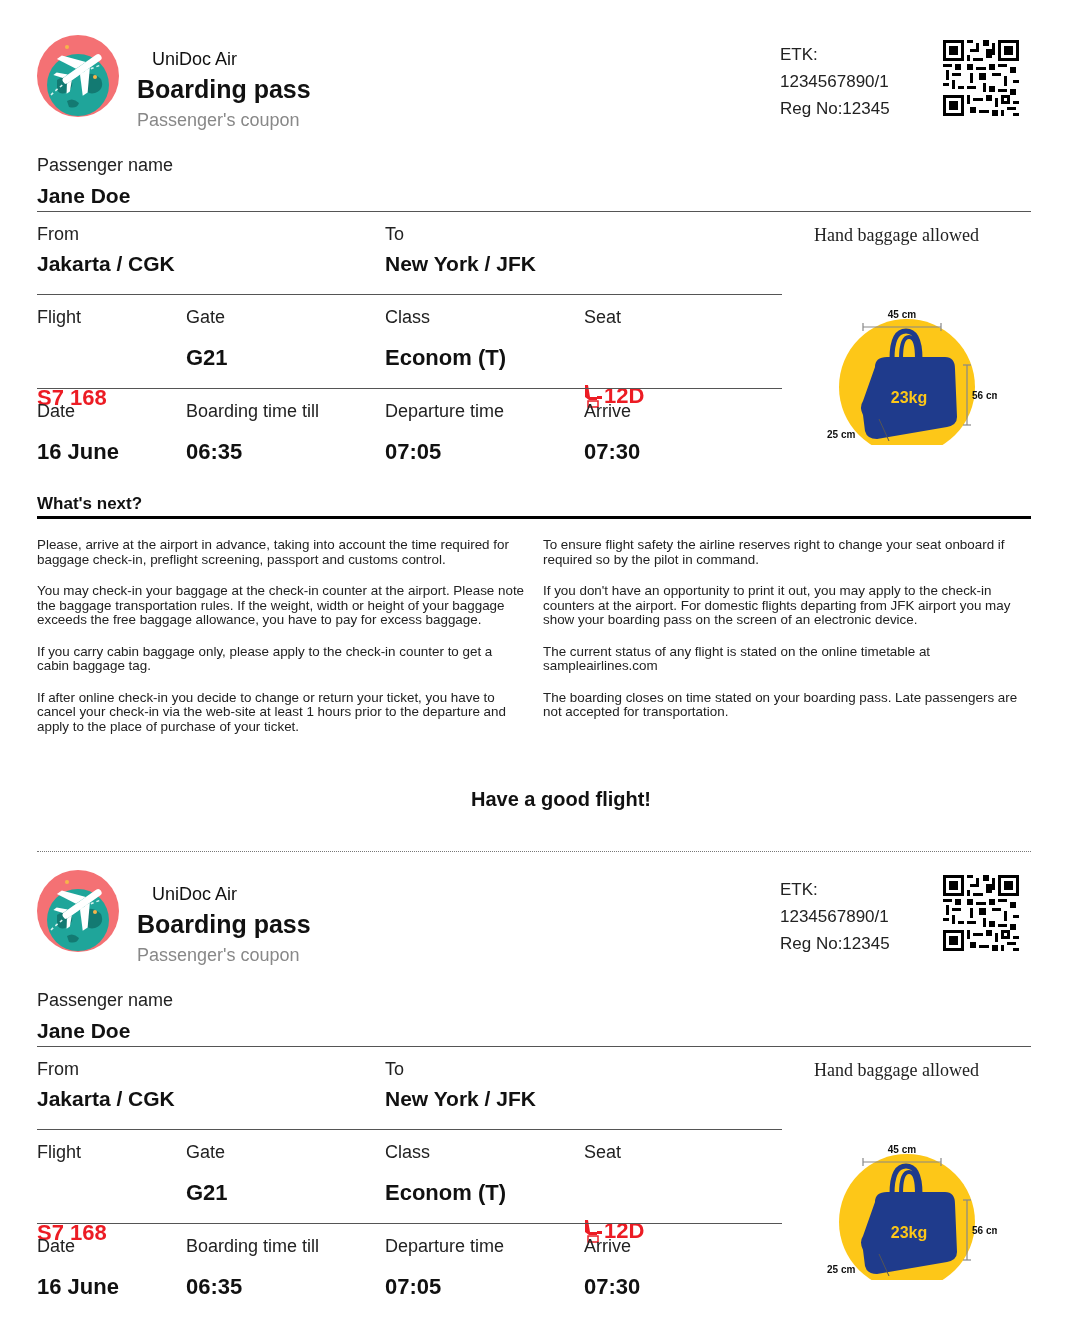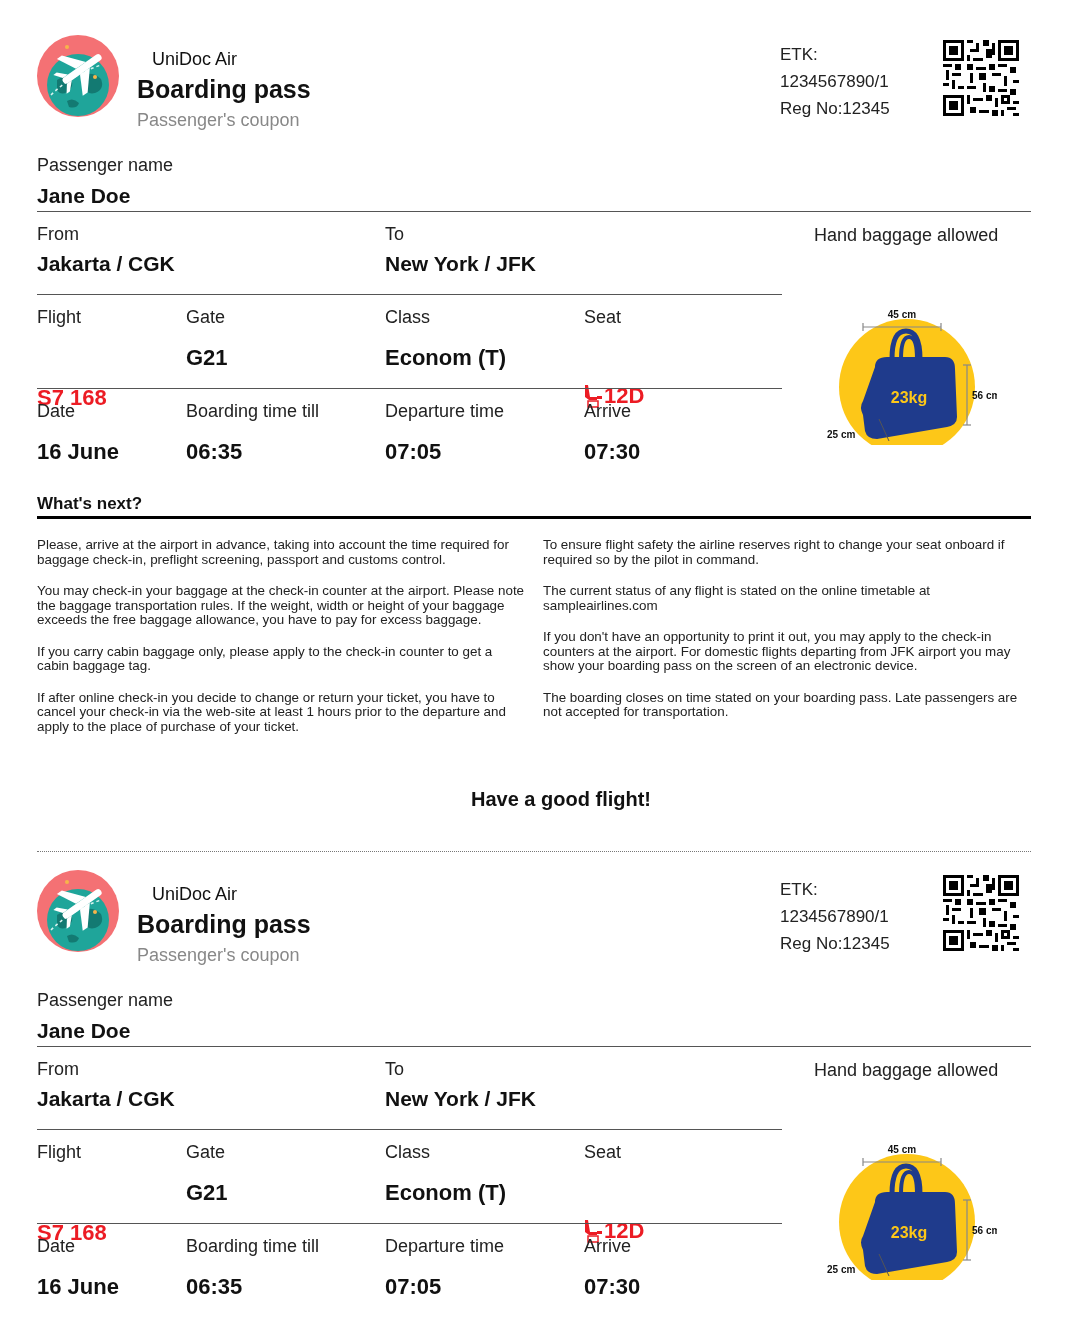--- a/index.html
+++ b/index.html
@@ -9,21 +9,21 @@
   .logo { position: absolute; left: 0; top: 0; width: 82px; height: 82px; }
   .airline { position: absolute; left: 115px; top: 14px; font-size: 18px; font-weight: normal; }
   .title { position: absolute; left: 100px; top: 40px; font-size: 25px; font-weight: bold; }
   .subtitle { position: absolute; left: 100px; top: 75px; font-size: 18px; color: #888; }
   .etk { position: absolute; left: 743px; top: 6px; font-size: 17px; line-height: 27px; color: #222; }
   .qr { position: absolute; left: 906px; top: 5px; width: 76px; height: 76px; }
   .label { position: absolute; font-size: 18px; color: #222; }
   .value { position: absolute; font-size: 22px; font-weight: bold; color: #111; }
   .red { color: #ec1c24; margin-top: 40px; }
   .hline { position: absolute; height: 1px; background: #555; }
-  .baggage-label { position: absolute; left: 777px; top: 190px; font-size: 18px; color: #222; }
+  .baggage-label { position: absolute; left: 777px; top: 190px; font-size: 18px; color: #222; font-family: Liberation Serif, serif; }
   .bag { position: absolute; left: 790px; top: 240px; width: 170px; height: 170px; }
   .whats-next { position: absolute; left: 37px; top: 494px; font-size: 17px; font-weight: bold; }
   .thick-line { position: absolute; left: 37px; top: 516px; width: 994px; height: 3px; background: #000; }
   .col { position: absolute; top: 538px; width: 490px; font-size: 13.4px; line-height: 14.5px; color: #222; }
   .col p { margin-bottom: 17px; }
   .good-flight { position: absolute; left: 0; width: 1074px; top: 788px; text-align: center; font-size: 20px; font-weight: bold; margin-left: 24px; }
   .dotted { position: absolute; left: 37px; top: 851px; width: 994px; border-top: 1px dotted #777; }
   .seat-wrap { display: inline-flex; align-items: center; }
 </style>
 </head>
@@ -170,22 +170,22 @@
 <div class="whats-next">What's next?</div>
 <div class="thick-line"></div>
 <div class="col" style="left:37px">
   <p>Please, arrive at the airport in advance, taking into account the time required for baggage check-in, preflight screening, passport and customs control.</p>
   <p>You may check-in your baggage at the check-in counter at the airport. Please note the baggage transportation rules. If the weight, width or height of your baggage exceeds the free baggage allowance, you have to pay for excess baggage.</p>
   <p>If you carry cabin baggage only, please apply to the check-in counter to get a cabin baggage tag.</p>
   <p>If after online check-in you decide to change or return your ticket, you have to cancel your check-in via the web-site at least 1 hours prior to the departure and apply to the place of purchase of your ticket.</p>
 </div>
 <div class="col" style="left:543px">
   <p>To ensure flight safety the airline reserves right to change your seat onboard if required so by the pilot in command.</p>
+  <p>If you don't have an opportunity to print it out, you may apply to the check-in counters at the airport. For domestic flights departing from JFK airport you may show your boarding pass on the screen of an electronic device.</p>
   <p>The current status of any flight is stated on the online timetable at sampleairlines.com</p>
-  <p>If you don't have an opportunity to print it out, you may apply to the check-in counters at the airport. For domestic flights departing from JFK airport you may show your boarding pass on the screen of an electronic device.</p>
   <p>The boarding closes on time stated on your boarding pass. Late passengers are not accepted for transportation.</p>
 </div>
 <div class="good-flight">Have a good flight!</div>
 <div class="dotted"></div>
 
 <div class="coupon" id="coupon-bottom" style="top:870px">
   <svg class="logo" viewBox="0 0 82 82">
     <circle cx="41" cy="41" r="41" fill="#f47174"></circle>
     <circle cx="41" cy="50" r="31" fill="#1fa59a"></circle>
     <path d="M20 45 q8 -6 14 0 q4 6 -4 12 q-6 4 -10 -2z M46 40 q10 -4 18 4 q4 10 -6 14 q-8 2 -12 -6z M30 66 q6 -4 12 2 q-2 6 -10 4z" fill="#137a72"></path>

